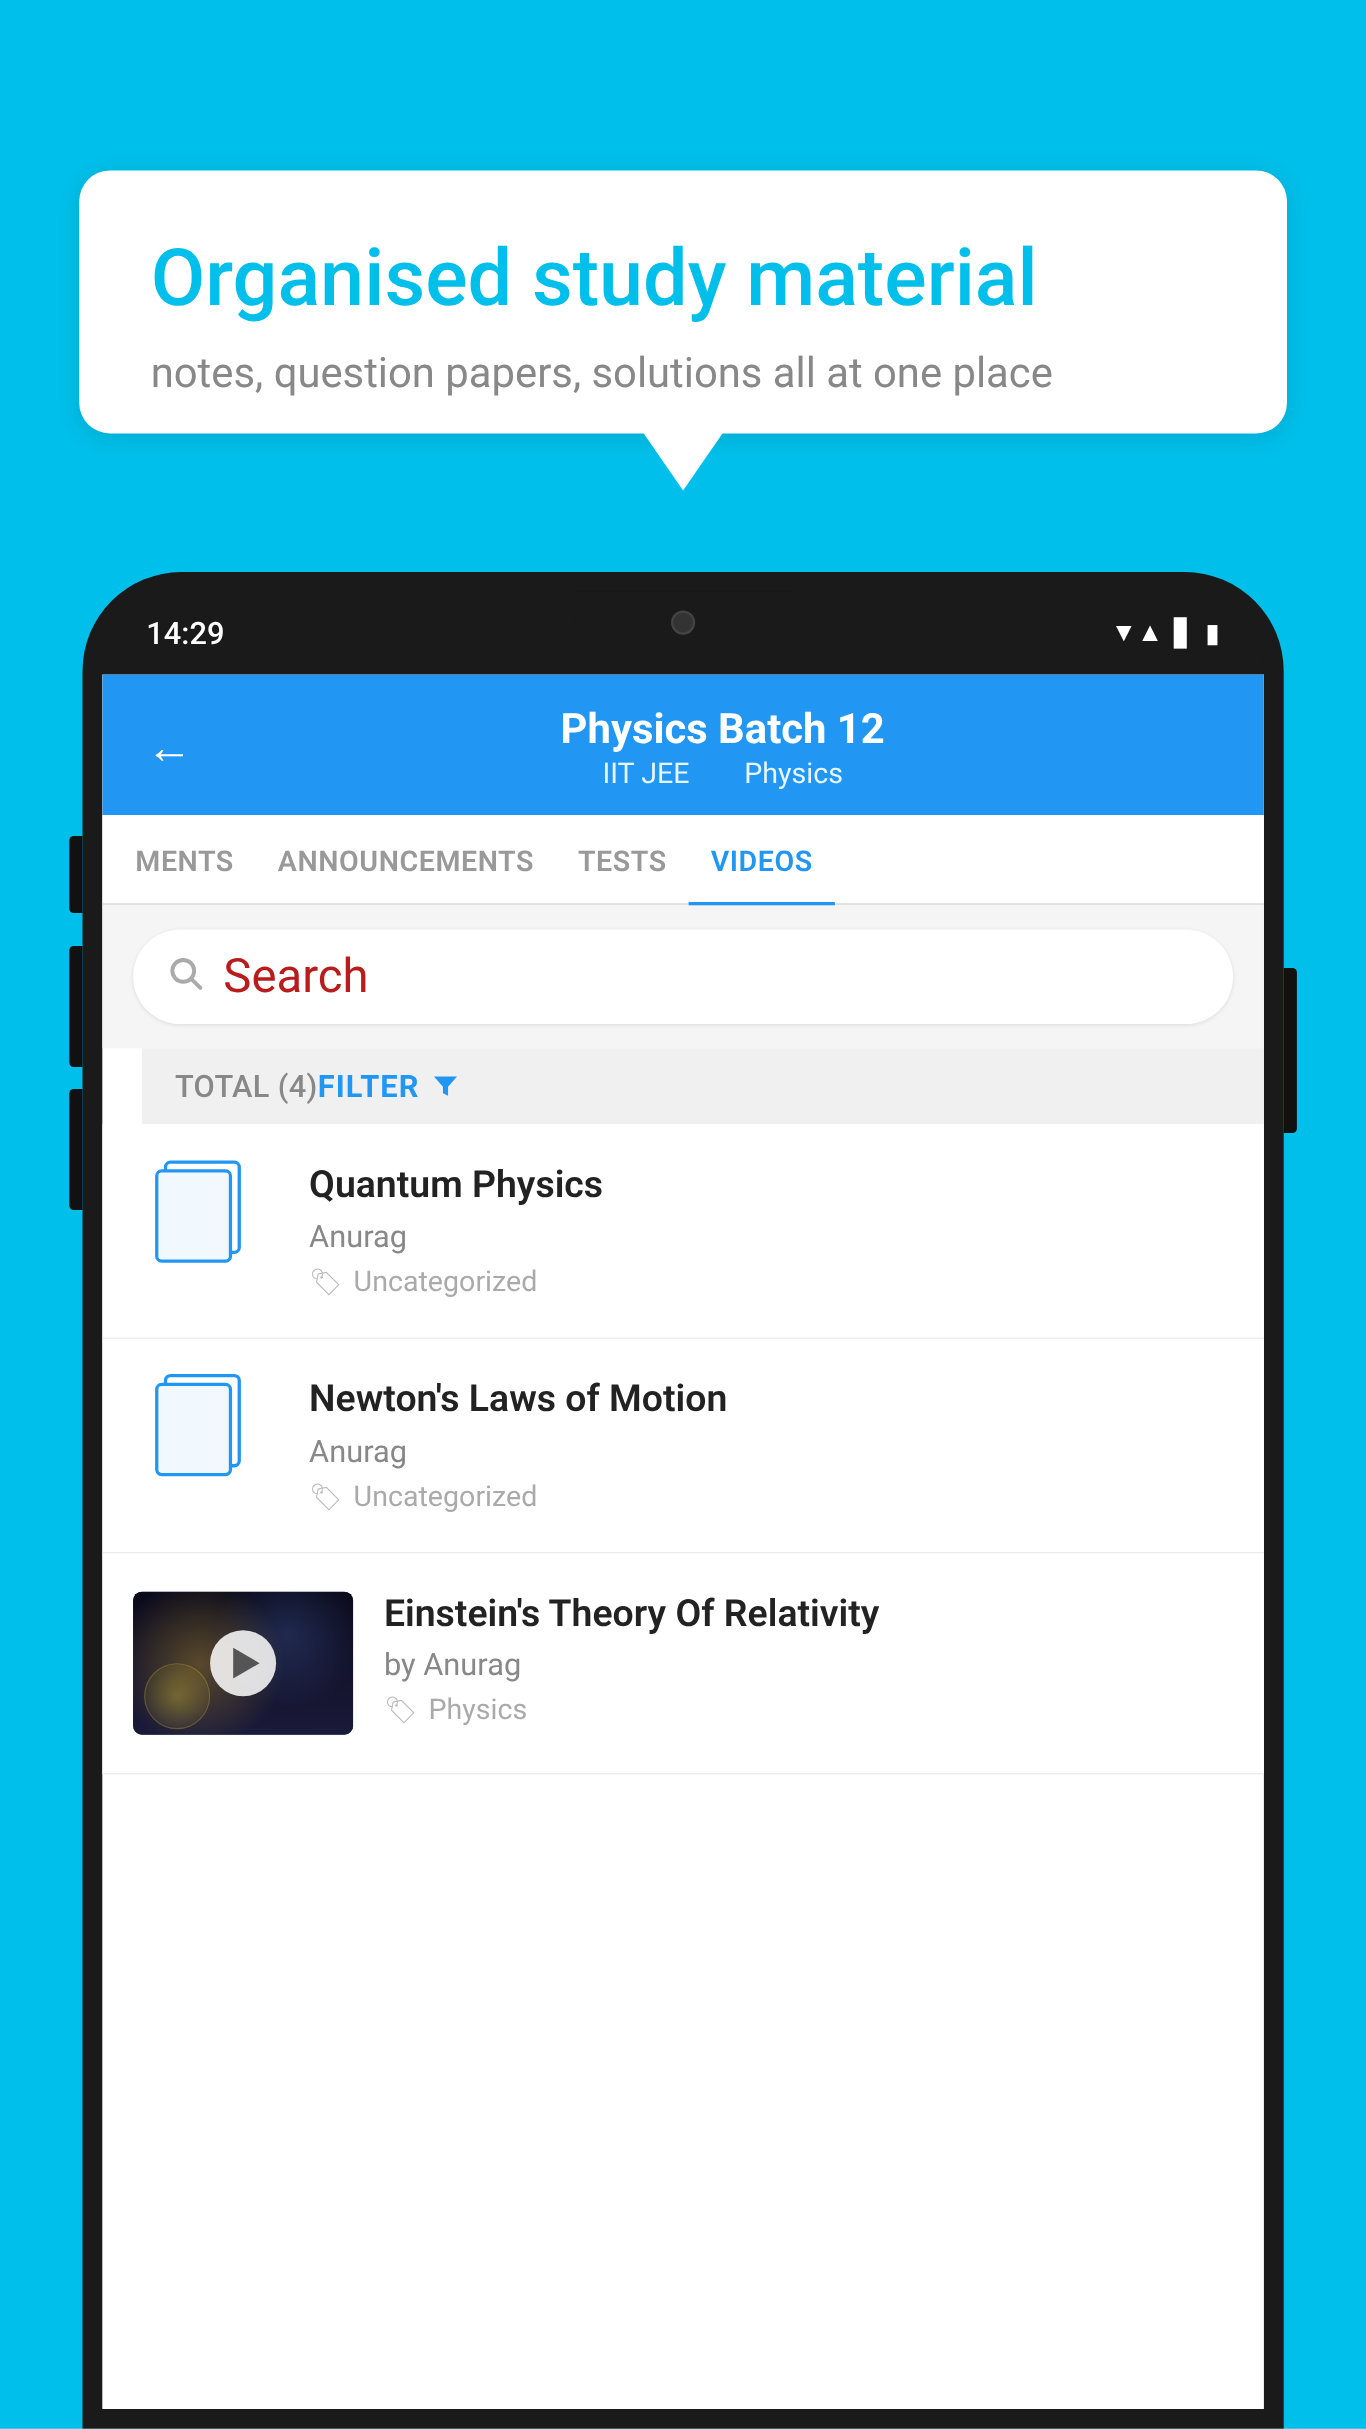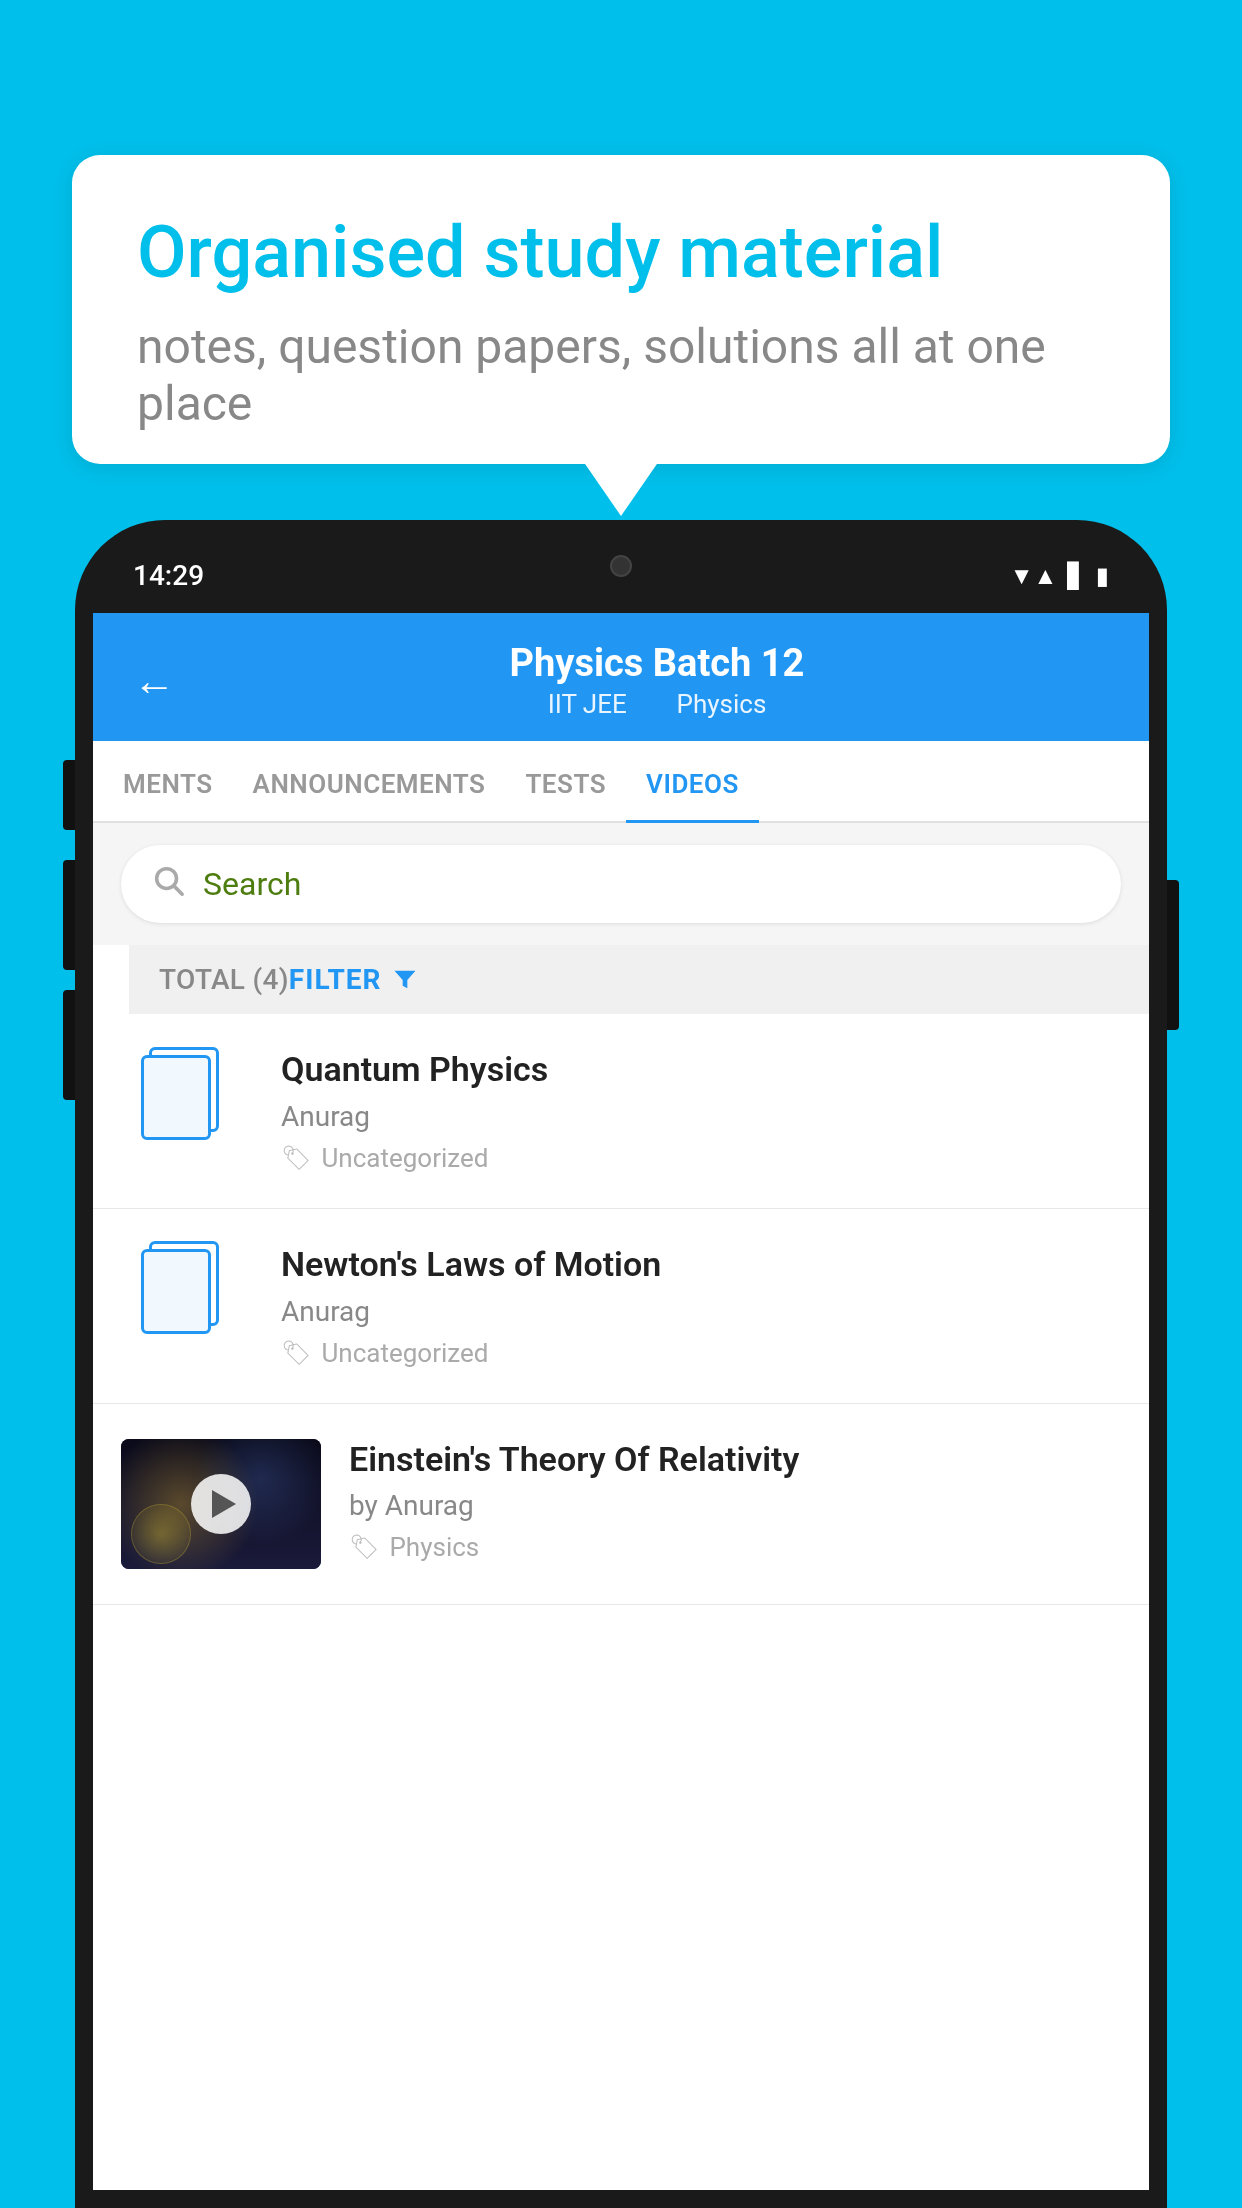--- a/index.html
+++ b/index.html
@@ -40,21 +40,21 @@
     }
     .bubble-title {
       color: #00BFEA;
       font-size: 72px;
       font-weight: 500;
       line-height: 1.2;
       margin-bottom: 22px;
     }
     .bubble-subtitle {
       color: #888;
-      font-size: 48px;
+      font-size: 38px;
       font-weight: 400;
     }
 
     
     .phone-container {
       position: absolute;
       top: 520px;
       left: 75px;
       right: 75px;
       bottom: 0;
@@ -194,22 +194,22 @@
       align-items: center;
       padding: 18px 30px;
       gap: 18px;
       box-shadow: 0 1px 4px rgba(0,0,0,0.1);
     }
     .search-icon-svg {
       color: #aaa;
       font-size: 34px;
     }
     .search-input-text {
-      color: #4d7c0f;
-      font-size: 32px;
+      color: #b91c1c;
+      font-size: 43px;
     }
 
     
     .filter-row {
       display: flex;
       align-items: center;
       justify-content: flex-start;
       padding: 18px 30px;
       background: #f0f0f0;
       margin-left: 36px;

